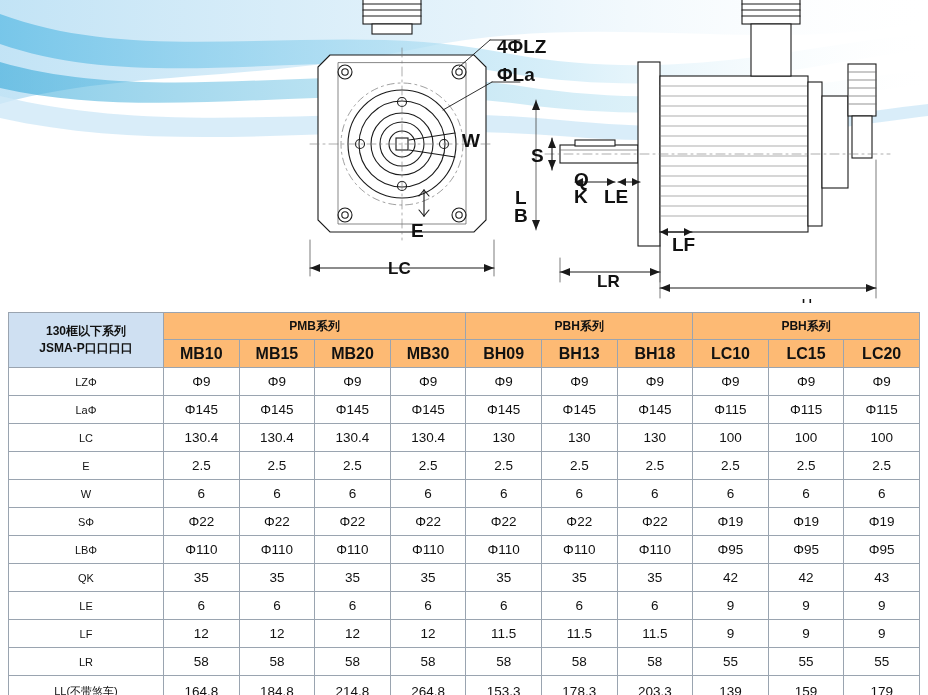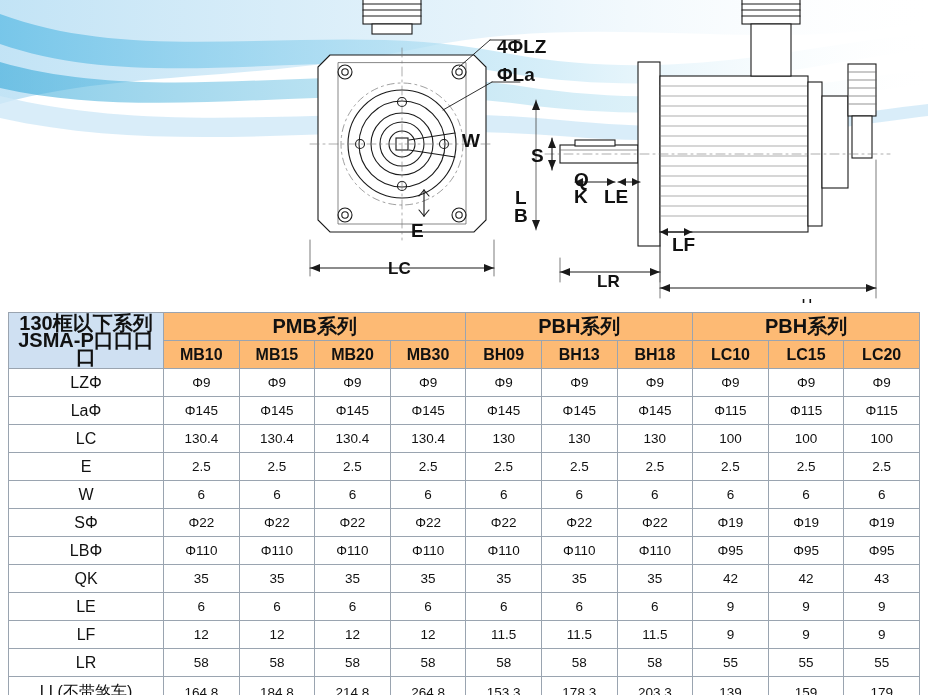--- a/index.html
+++ b/index.html
@@ -42,33 +42,33 @@
     text-align:center;
     vertical-align:middle;
     padding:0;
     height:27px;
     background:#ffffff;
   }
   thead th{
     background:#fdba74;
     font-weight:bold;
   }
-  thead tr.grp th{height:26px;font-size:20px;}
+  thead tr.grp th{height:26px;font-size:12px;}
   thead tr.sub th{height:27px;font-size:16px;}
   th.corner{
     background:#cfe0f2;
     font-weight:bold;
     font-size:13.5px;
     line-height:17px;
     padding:2px 2px;
   }
   td.rowhead{
     background:#ffffff;
     font-weight:normal;
-    font-size:16px;
+    font-size:11px;
   }
   col.c0{width:155px;}
   .divider-left{border-left:1px solid #6f7c8b;}
   tbody tr.tall td{height:30px;}
   tbody td{font-size:13.5px;}
 </style>
 </head>
 <body>
 
 <div id="drawing">

